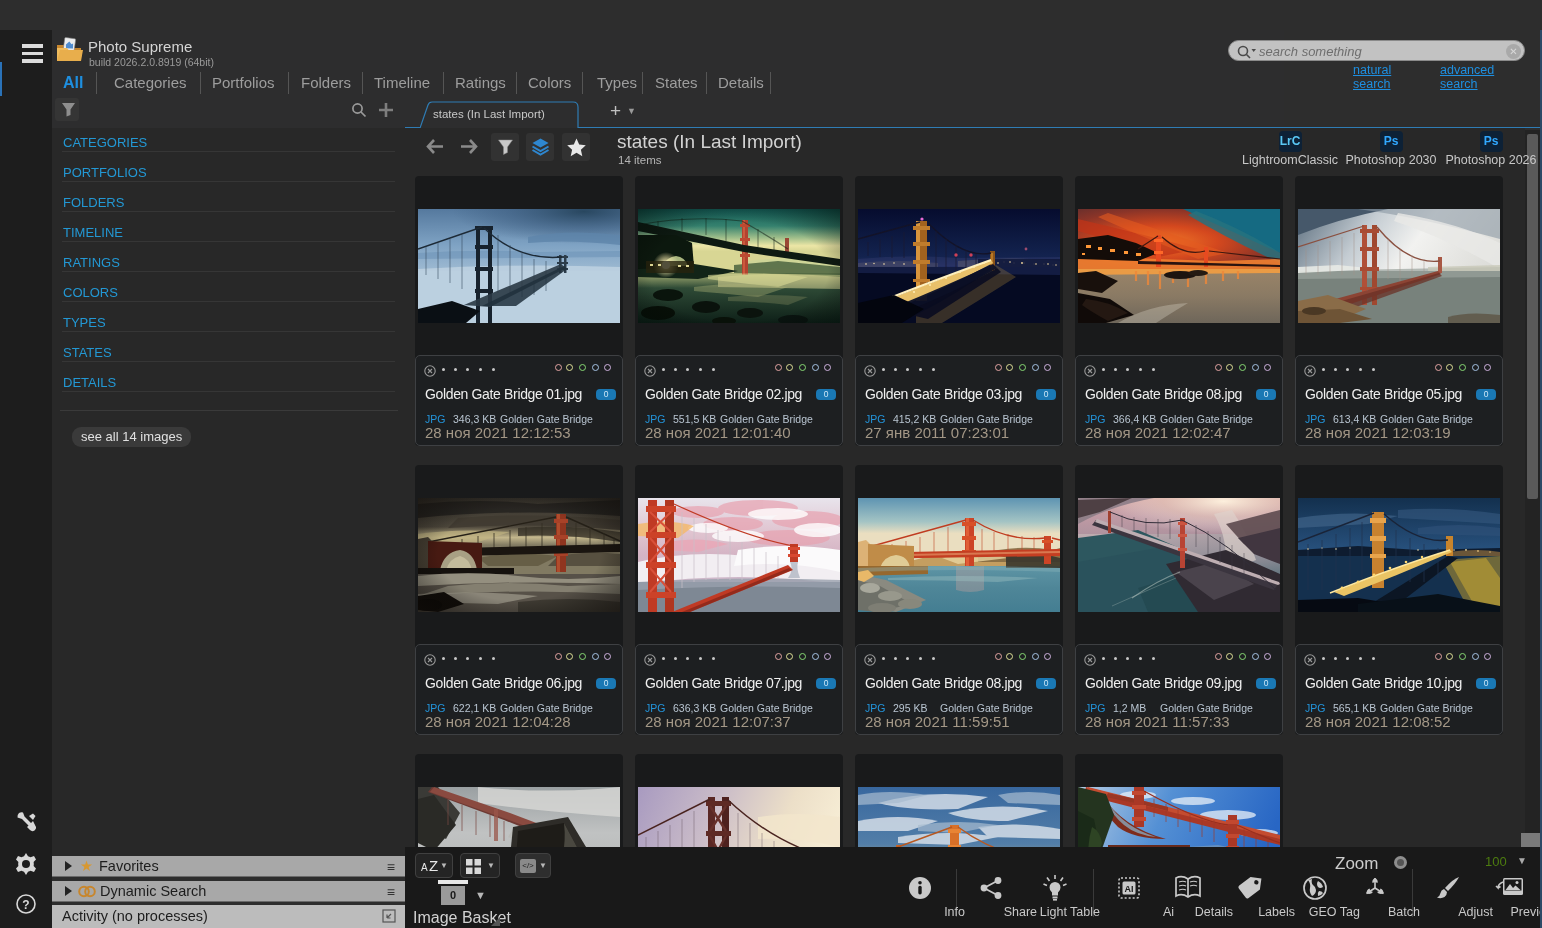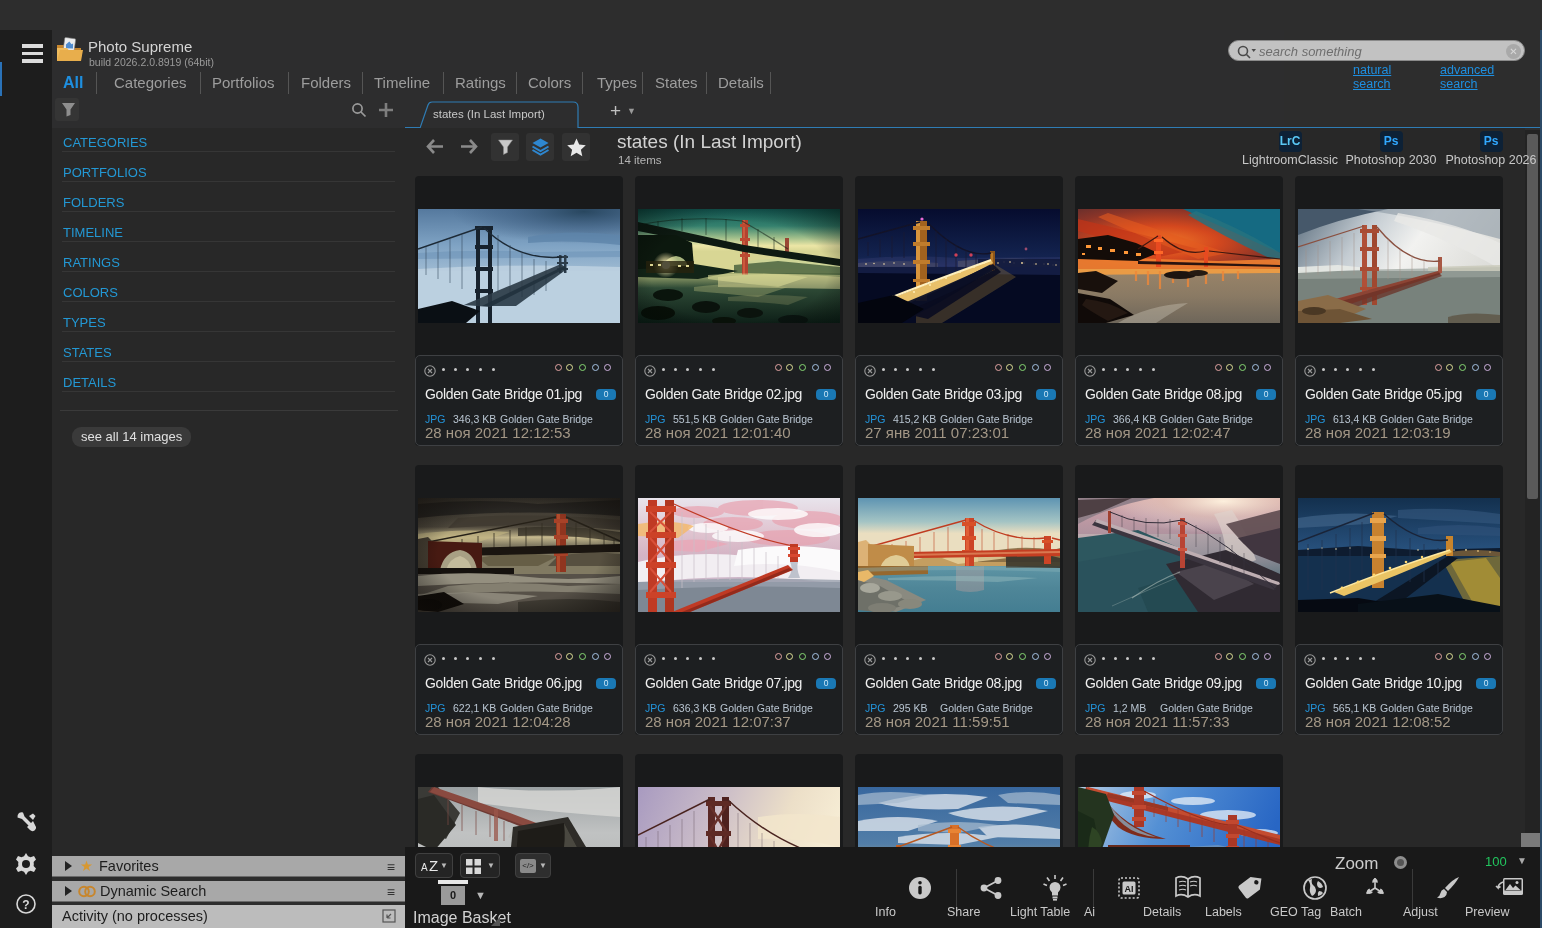--- a/index.html
+++ b/index.html
@@ -60,21 +60,21 @@
 .cname{position:absolute;left:9px;top:30px;color:#efefef;font-size:14px;letter-spacing:-.35px;white-space:nowrap}
 .cbadge{position:absolute;right:6px;top:33px;width:20px;height:10.5px;background:#1a78b4;border-radius:4px;color:#cfe8f8;font-size:8.5px;line-height:10.5px;text-align:center}
 .cmeta{position:absolute;left:0;top:57px;width:208px;height:13px;font-size:10.5px;color:#b9c5d1;white-space:nowrap}
 .jpg{position:absolute;left:9px;color:#2395dc}
 .csize{position:absolute;left:37px}
 .cdate{position:absolute;left:9px;top:68px;color:#a39786;font-size:15px}.ccat{position:absolute;left:84px}
 
 #botbar{position:absolute;left:405px;top:847px;width:1137px;height:81px;background:#191919}
 .bbtn{position:absolute;top:6px;height:25px;background:#242424;border:1px solid #404040;border-radius:4px;color:#e8e8e8}
 .sep{position:absolute;top:22px;width:1px;height:48px;background:#3a3a3a}
-.bicon{position:absolute;text-align:left;color:#c9c9c9;font-size:12.5px}
+.bicon{position:absolute;text-align:right;color:#c9c9c9;font-size:12.5px}
 .bicon svg{display:block;margin:0 auto}
 .bicon .lbl{margin-top:4px;white-space:nowrap}
 
 .gbar{position:absolute;left:52px;width:353px;background:#a8a8a8;color:#1d1d1d;font-size:14.5px}
 .gbar .tri{position:absolute;left:13px;top:5px;width:0;height:0;border-left:7px solid #222;border-top:5px solid transparent;border-bottom:5px solid transparent}
 .gbar .ham{position:absolute;right:10px;top:3px;color:#333;font-size:14px}
 #activity{background:#bcbcbc}
 .scrollbar{position:absolute;left:1525px;top:130px;width:15px;height:715px;background:#232323}
 .sthumb{position:absolute;left:2px;top:4px;width:11px;height:365px;background:#5a5a5a;border-radius:2px}
 #scorner{position:absolute;left:1521px;top:833px;width:19px;height:14px;background:#7a7a7a}
@@ -1104,21 +1104,21 @@
         <div style="position:absolute;left:3px;top:6px;width:24px;height:19px;background:#9a9a9a;color:#1a1a1a;font-size:11px;font-weight:bold;text-align:center;line-height:19px">0</div>
       </div>
       <span class="abs" style="left:70px;top:42px;color:#b8b8b8;font-size:11px">▼</span>
       <div class="abs" style="left:8px;top:62px;color:#d2d2d2;font-size:16px">Image Basket</div>
       <div class="abs" style="left:86px;top:70px;width:0;height:0;border-bottom:9px solid #555;border-left:9px solid transparent"></div>
       <div class="abs" style="left:930px;top:7px;color:#ccc;font-size:17px">Zoom</div>
 <svg class="abs" style="left:988px;top:8px" width="15" height="15">
         <circle cx="7.5" cy="7.5" r="6.5" fill="#8e8e8e"></circle>
         <circle cx="7.5" cy="7.5" r="3.5" fill="#555"></circle>
       </svg>
-<div class="abs" style="left:1080px;top:7px;color:#22c55e;font-size:13px">100</div>
+<div class="abs" style="left:1080px;top:7px;color:#4d7c0f;font-size:13px">100</div>
 <div class="abs" style="left:1112px;top:8px;color:#aaa;font-size:10px">▼</div>
       <div class="sep" style="left:551px"></div>
       <div class="sep" style="left:688px"></div>
       <div class="sep" style="left:1007px"></div>
       <div class="bicon" style="left:470px;top:28px;width:90px">
         <svg width="26" height="26" viewBox="0 0 26 26">
           <circle cx="13" cy="13" r="11" fill="#c9c9c9"></circle>
           <circle cx="13" cy="7.8" r="1.8" fill="#191919"></circle>
           <rect x="11.3" y="10.8" width="3.4" height="8.6" rx="1.6" fill="#191919"></rect>
         </svg>

